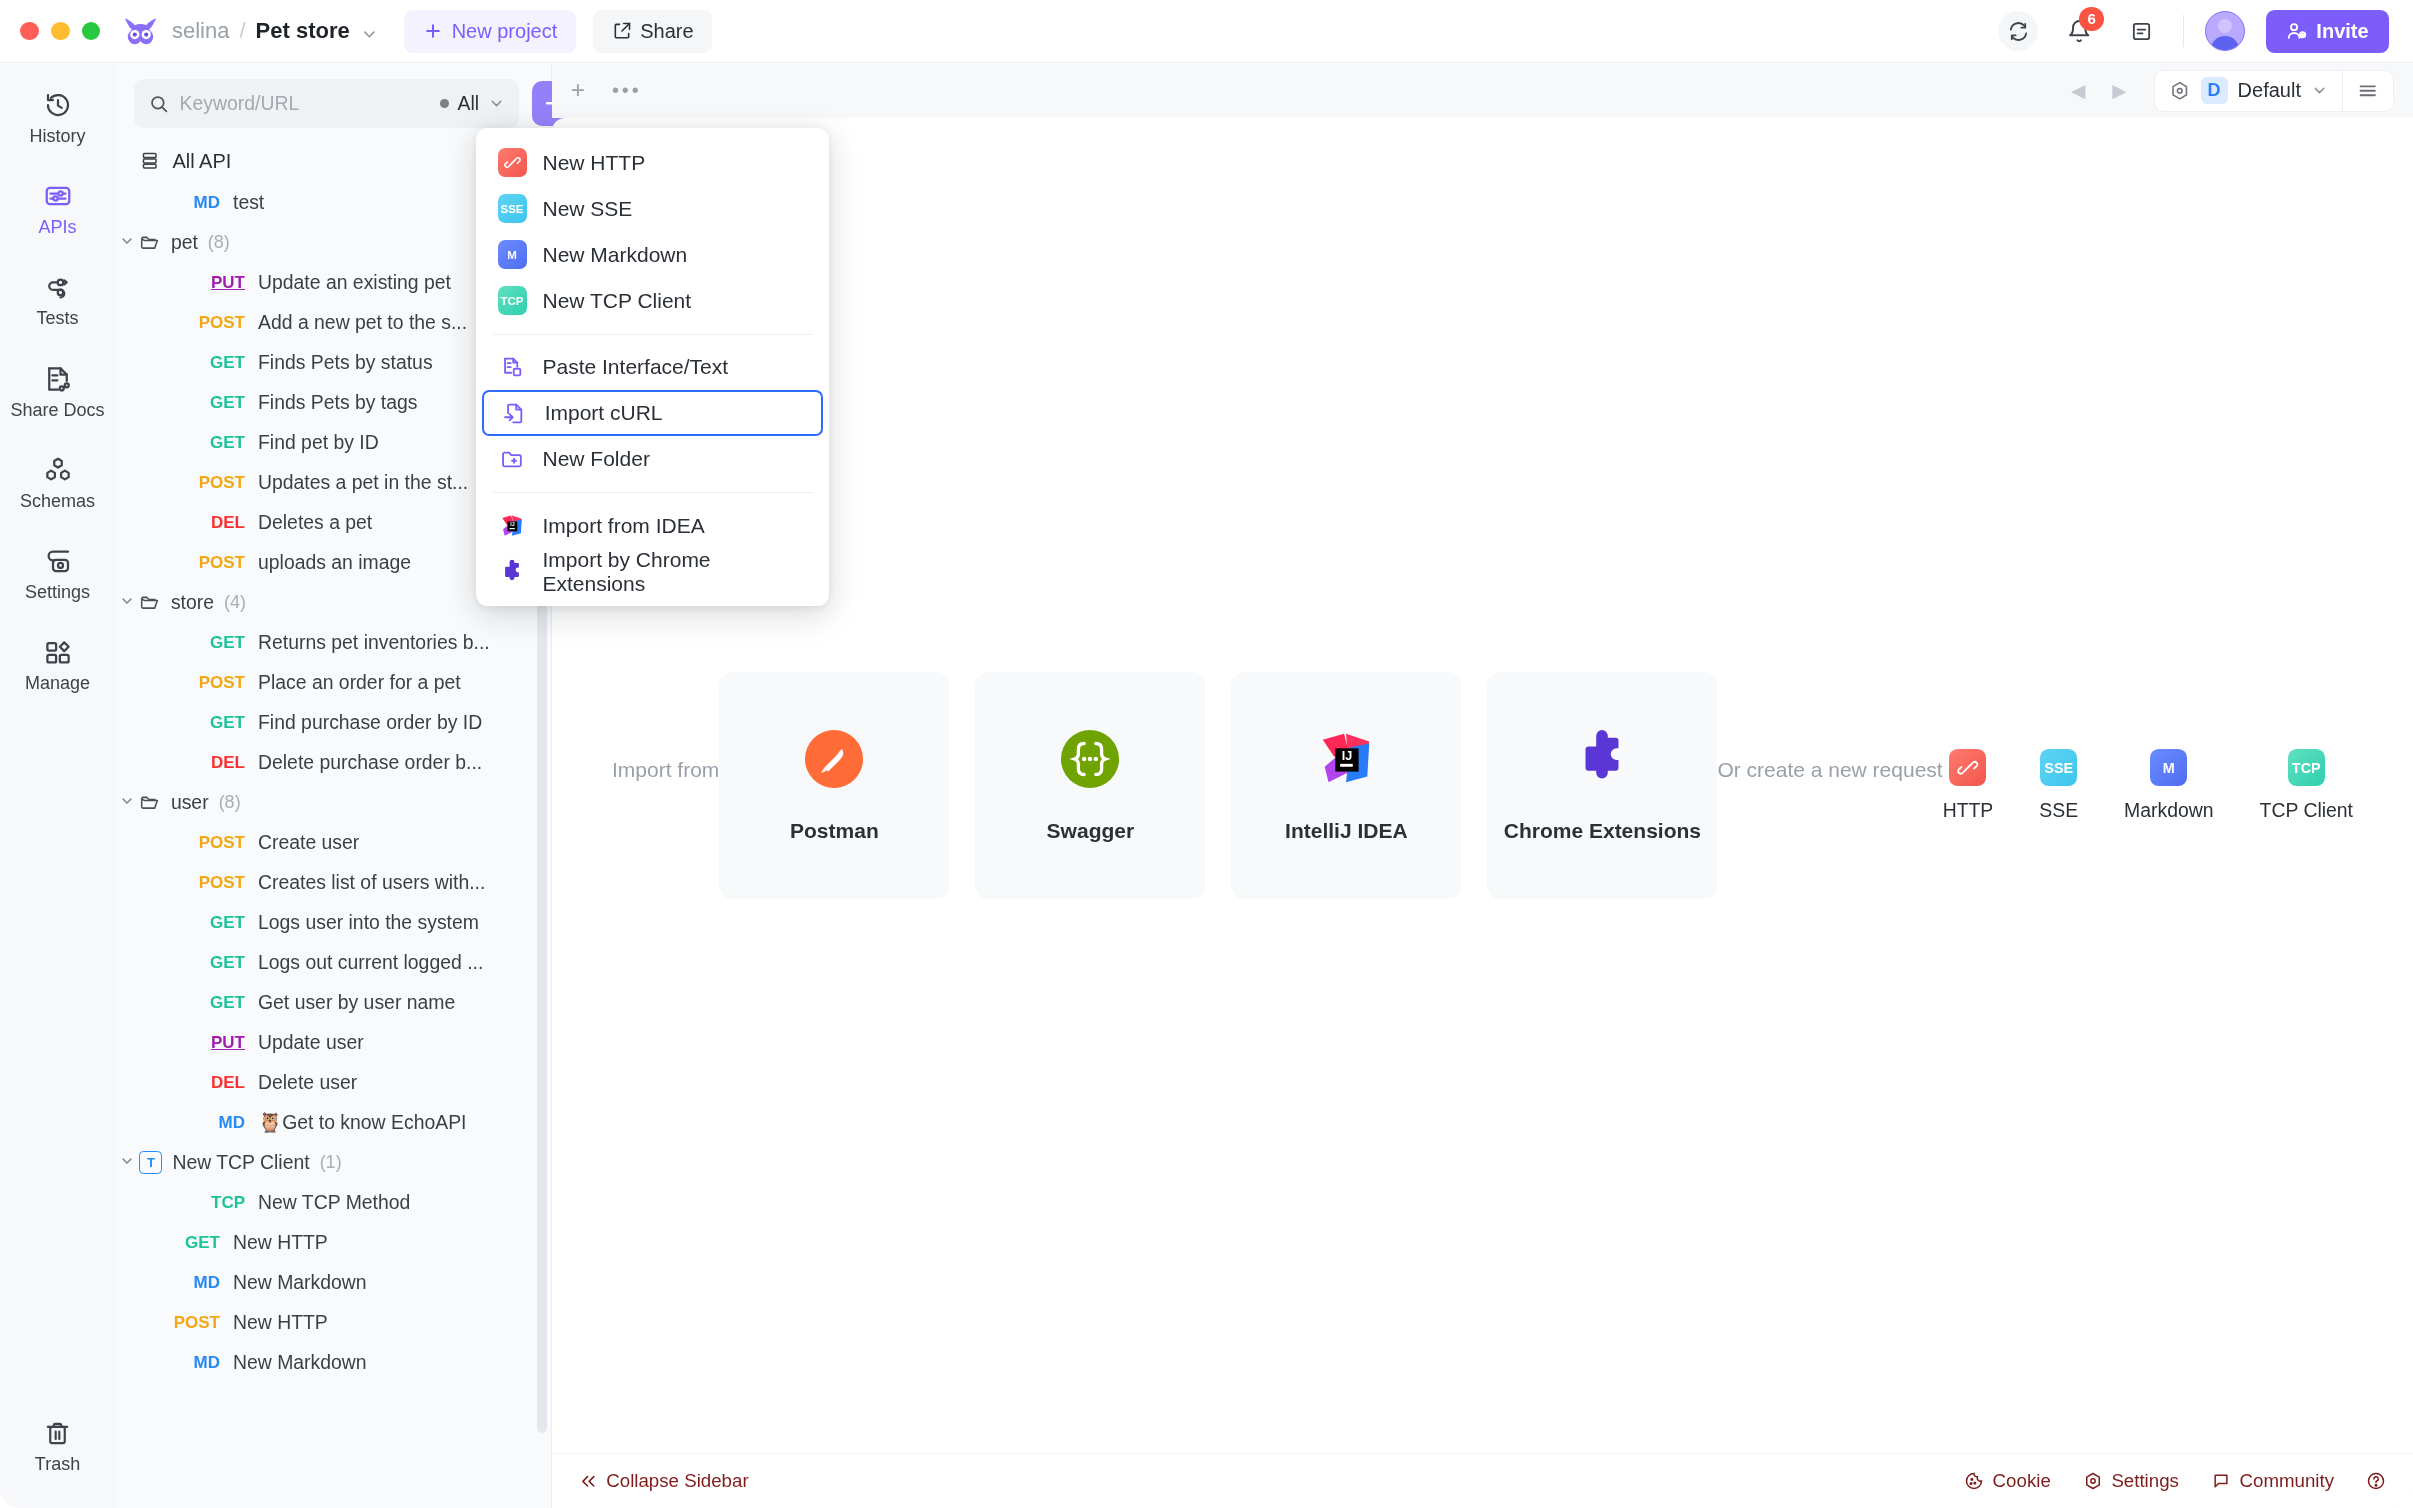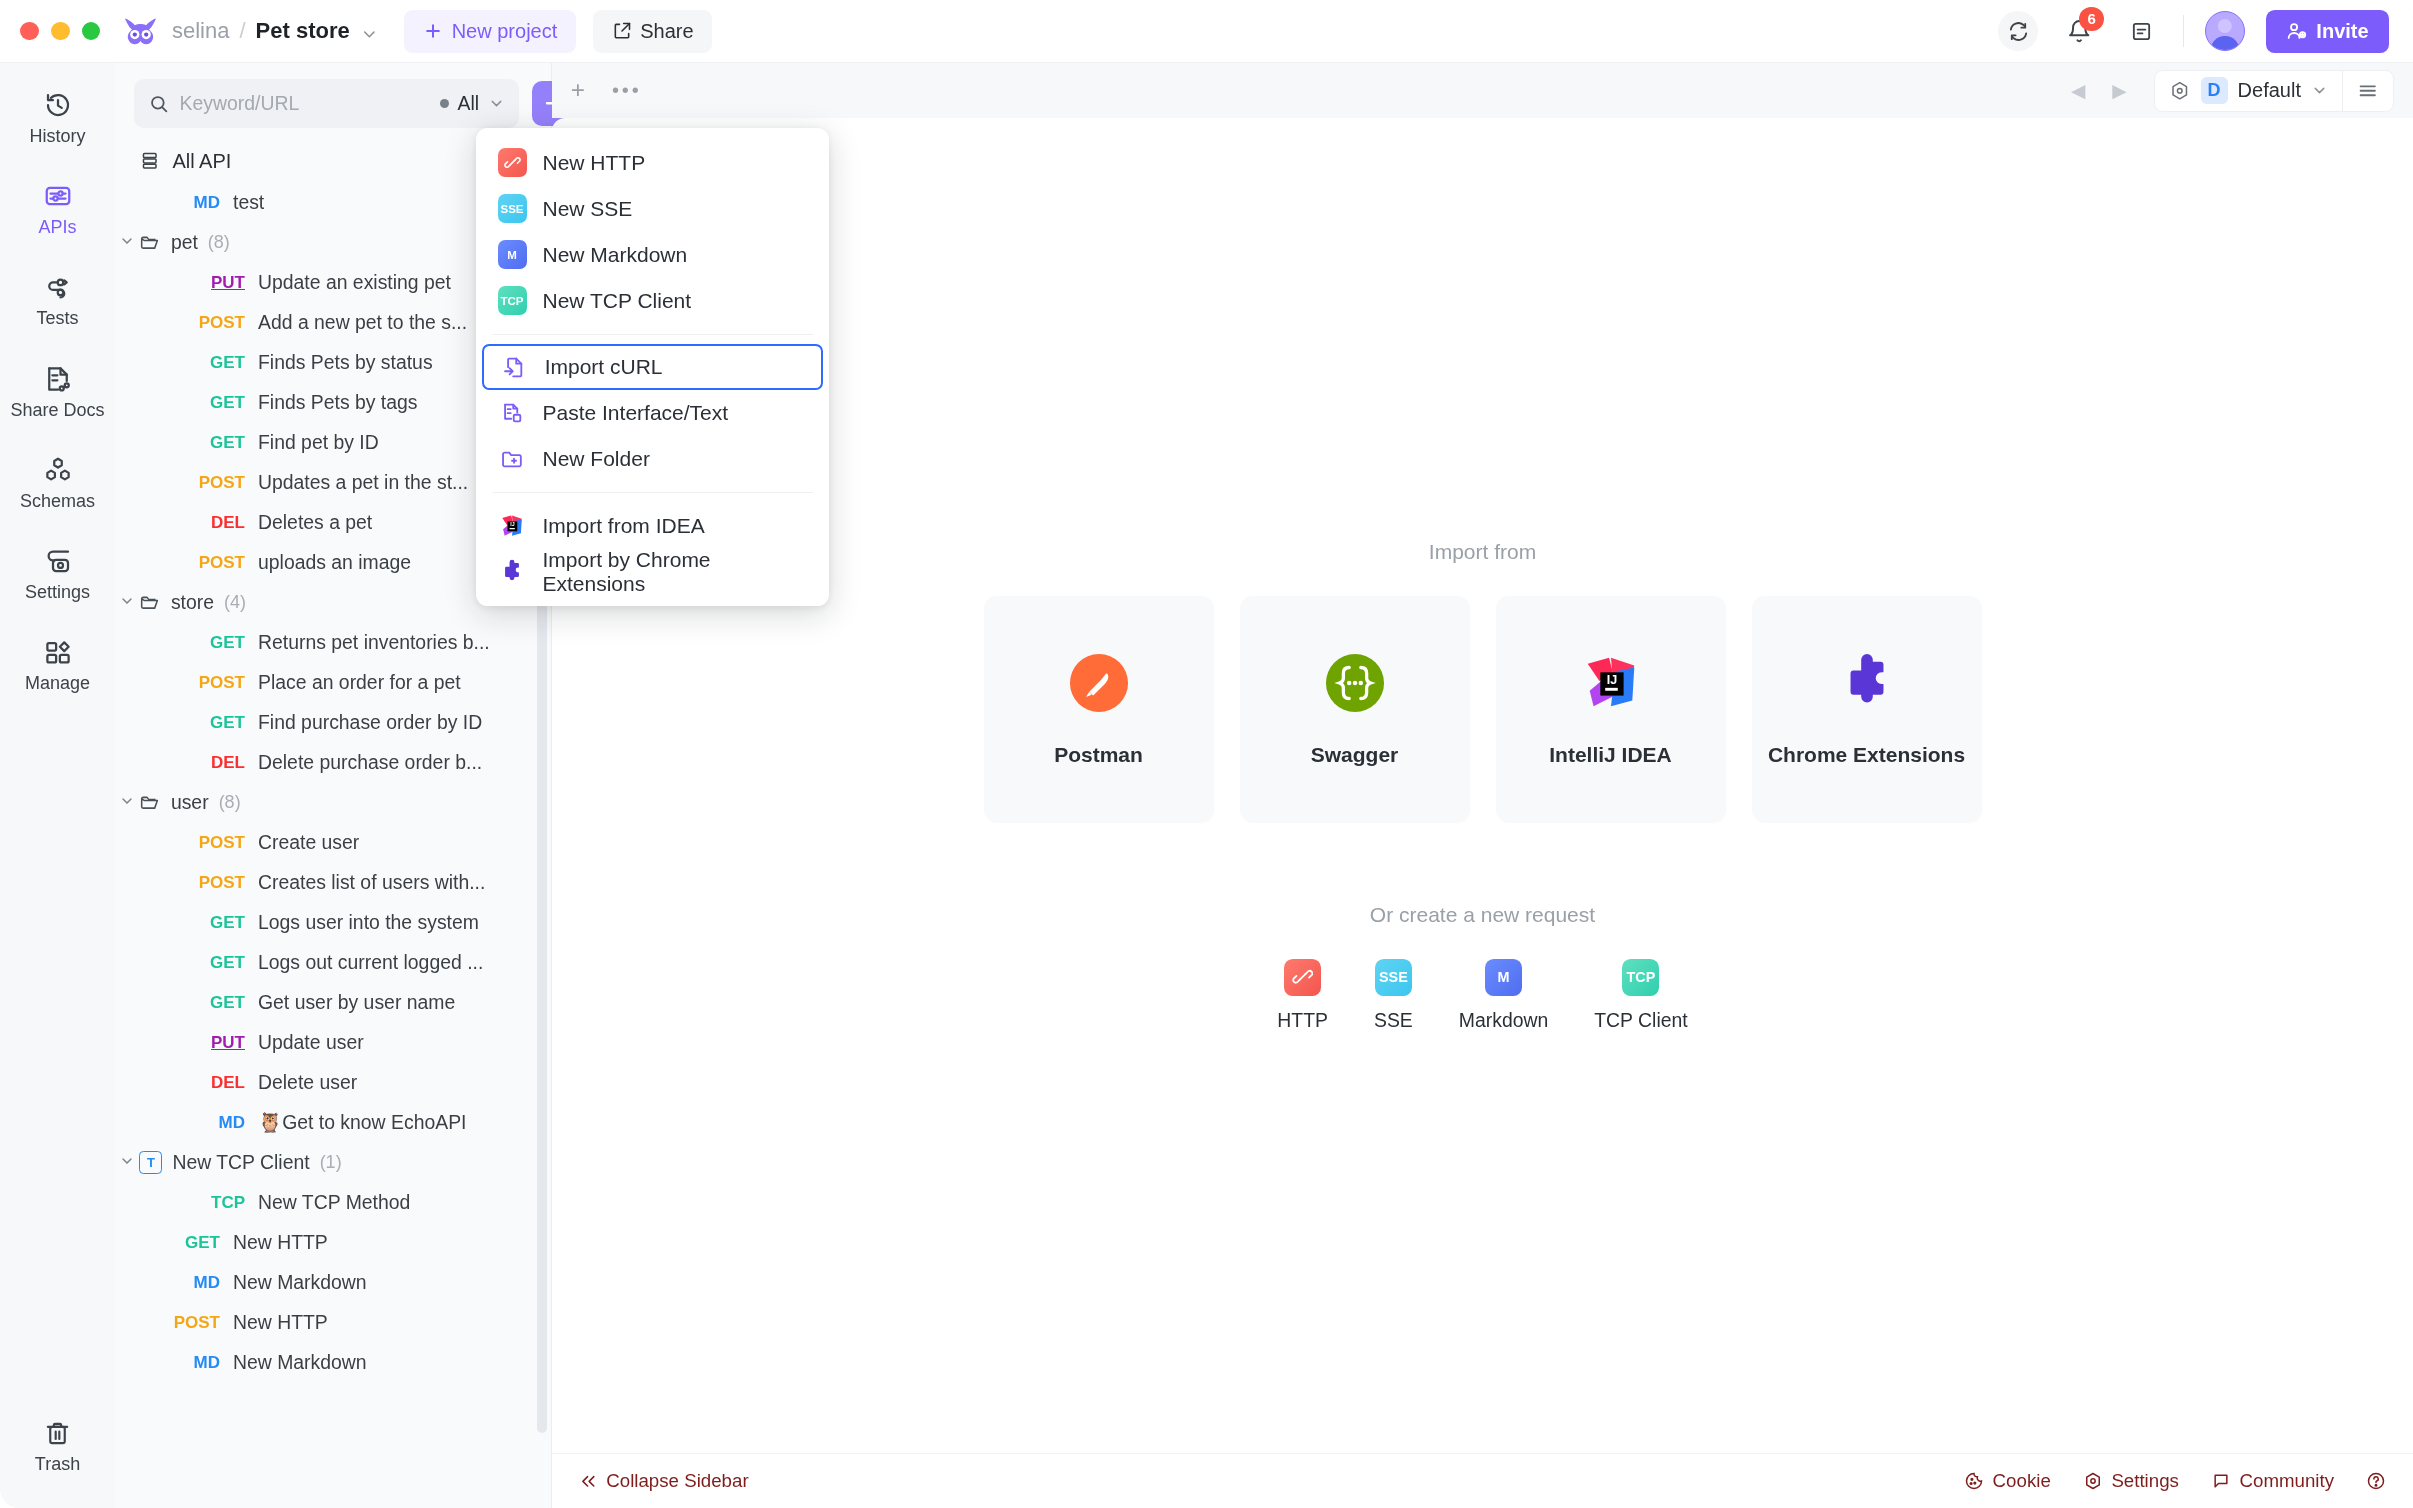--- a/index.html
+++ b/index.html
@@ -225,21 +225,21 @@
   .env-name { font-size: 20px; color: #2b3036; }
   .env-div { width: 0.7px; height: 100%; background: #edeff2; }
   .env-menu {
     padding: 0 14.4px; display: flex; align-items: center;
     height: 100%; cursor: pointer; color: #6b7077;
   }
 
   .canvas {
     flex: 1; background: #fff;
     border-top-left-radius: 13px;
-    display: flex; flex-direction: column;
+    display: flex; flex-direction: row;
     align-items: center; justify-content: center;
     position: relative;
   }
   .sect-title {
     font-size: 21px; color: #9aa0a8; margin-bottom: 32px; text-align: center;
   }
   .cards { display: flex; gap: 26px; }
   .card {
     width: 230px; height: 227px;
     background: #f8f9fb; border-radius: 13px;
@@ -820,44 +820,44 @@
       <span class="mi-sq sq-md">M</span>
       <span>New Markdown</span>
     </div>
     <div class="mi">
       <span class="mi-sq sq-tcp">TCP</span>
       <span>New TCP Client</span>
     </div>
 
     <div class="mdiv"></div>
 
+    <div class="mi">
+      <span class="mi-ico">
+        <svg width="24.4" height="24.4" viewBox="0 0 24 24" fill="none" stroke="currentColor" stroke-width="1.8" stroke-linecap="round" stroke-linejoin="round">
+            <path d="M5 3.5h8l4 4v4"></path>
+            <path d="M13 3.5v4h4"></path>
+            <path d="M5 3.5v14h6"></path>
+            <path d="M7.5 8h3M7.5 12h3"></path>
+            <rect x="13.5" y="13.5" width="6.5" height="6.5" rx="1.3"></rect>
+          </svg>
+      </span>
+      <span>Paste Interface/Text</span>
+    </div>
+
     <div class="mi focused">
       <span class="mi-ico">
         <svg width="24.4" height="24.4" viewBox="0 0 24 24" fill="none" stroke="currentColor" stroke-width="1.8" stroke-linecap="round" stroke-linejoin="round">
             <path d="M14 3.5H7a1 1 0 0 0-1 1V12"></path>
             <path d="M14 3.5l5 5V20a1 1 0 0 1-1 1h-7"></path>
             <path d="M14 3.5v5h5"></path>
             <path d="M3 16h7"></path>
             <path d="M7.5 13l3 3-3 3"></path>
           </svg>
       </span>
       <span>Import cURL</span>
-    </div>
-
-    <div class="mi">
-      <span class="mi-ico">
-        <svg width="24.4" height="24.4" viewBox="0 0 24 24" fill="none" stroke="currentColor" stroke-width="1.8" stroke-linecap="round" stroke-linejoin="round">
-            <path d="M5 3.5h8l4 4v4"></path>
-            <path d="M13 3.5v4h4"></path>
-            <path d="M5 3.5v14h6"></path>
-            <path d="M7.5 8h3M7.5 12h3"></path>
-            <rect x="13.5" y="13.5" width="6.5" height="6.5" rx="1.3"></rect>
-          </svg>
-      </span>
-      <span>Paste Interface/Text</span>
     </div>
 
     <div class="mi">
       <span class="mi-ico">
         <svg width="24.4" height="24.4" viewBox="0 0 24 24" fill="none" stroke="currentColor" stroke-width="1.8" stroke-linecap="round" stroke-linejoin="round">
             <path d="M3 7a1.5 1.5 0 0 1 1.5-1.5H9l2 2.5h8A1.5 1.5 0 0 1 20.5 9.5v8A1.5 1.5 0 0 1 19 19H4.5A1.5 1.5 0 0 1 3 17.5z"></path>
             <path d="M11.8 13.5h4M13.8 11.5v4"></path>
           </svg>
       </span>
       <span>New Folder</span>

